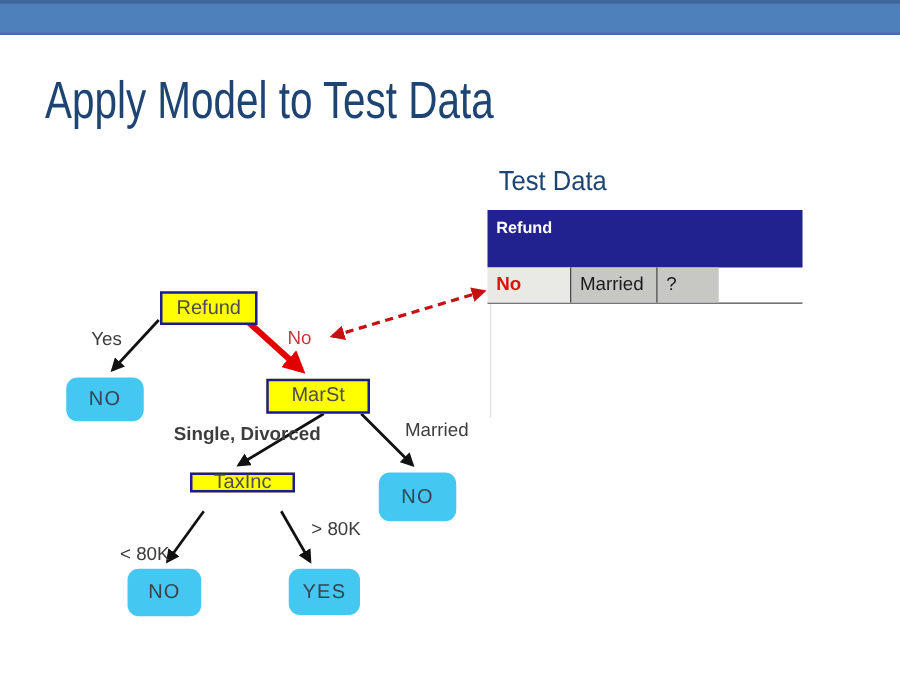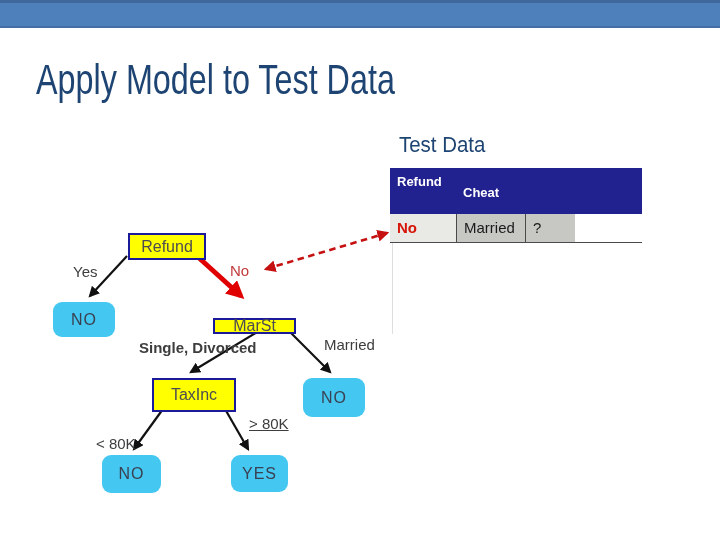--- a/index.html
+++ b/index.html
@@ -47,56 +47,55 @@
   }
   
   .edges-svg{position:absolute;left:0;top:0;z-index:1;pointer-events:none;}
   
   .dnode{
     position:absolute;z-index:2;background:#ffff00;border:2px solid #1a1a9a;
     color:#4c4c52;font-size:16px;box-sizing:border-box;
     display:flex;align-items:center;justify-content:center;white-space:nowrap;
   }
   #node-refund{left:128px;top:233px;width:78px;height:27px;}
-  #node-marst{left:213px;top:318px;width:83px;height:16px;text-align:right;}
-  #node-taxinc{left:152px;top:378px;width:84px;height:34px;}
+  #node-marst{left:213px;top:303px;width:83px;height:28px;text-align:right;}
+  #node-taxinc{left:152px;top:378px;width:84px;height:16px;}
   
   .leaf{
     position:absolute;z-index:2;background:#44c7f0;border-radius:9px;
     color:#3a4152;font-size:16px;letter-spacing:1px;
     display:flex;align-items:center;justify-content:center;
   }
   #leaf-refund-yes{left:53px;top:302px;width:62px;height:35px;}
   #leaf-marst-married{left:303px;top:378px;width:62px;height:39px;}
   #leaf-taxinc-low{left:102px;top:455px;width:59px;height:38px;}
   #leaf-taxinc-high{left:231px;top:455px;width:57px;height:37px;}
   
   .blabel{
     position:absolute;z-index:2;font-size:15px;color:#3d3d3d;white-space:nowrap;
   }
   #label-yes{left:73px;top:263px;}
   #label-no{left:230px;top:262px;color:#c23b3b;}
   #label-single-divorced{left:139px;top:339px;font-weight:bold;}
   #label-married{left:324px;top:336px;}
   #label-lt80k{left:96px;top:435px;}
-  #label-gt80k{left:249px;top:415px;text-decoration:underline;}
+  #label-gt80k{left:249px;top:415px;}
 </style>
 </head>
 <body>
 
 <div class="accent-bar"></div>
 
 <div class="slide-title">Apply Model to Test Data</div>
 
 <div class="table-caption">Test Data</div>
 
 <div class="ttable">
   <div class="thead">
     <div class="th c0">Refund</div>
-    <div class="th c3">Cheat</div>
   </div>
   <div class="trow">
     <div class="td c0 cell-light refund-no">No</div>
     <div class="td c1 cell-dark">Married</div>
     <div class="td c3 cell-dark">?</div>
   </div>
 </div>
 <div class="table-edge-line"></div>
 
 <svg class="edges-svg" width="720" height="540" viewBox="0 0 720 540">

